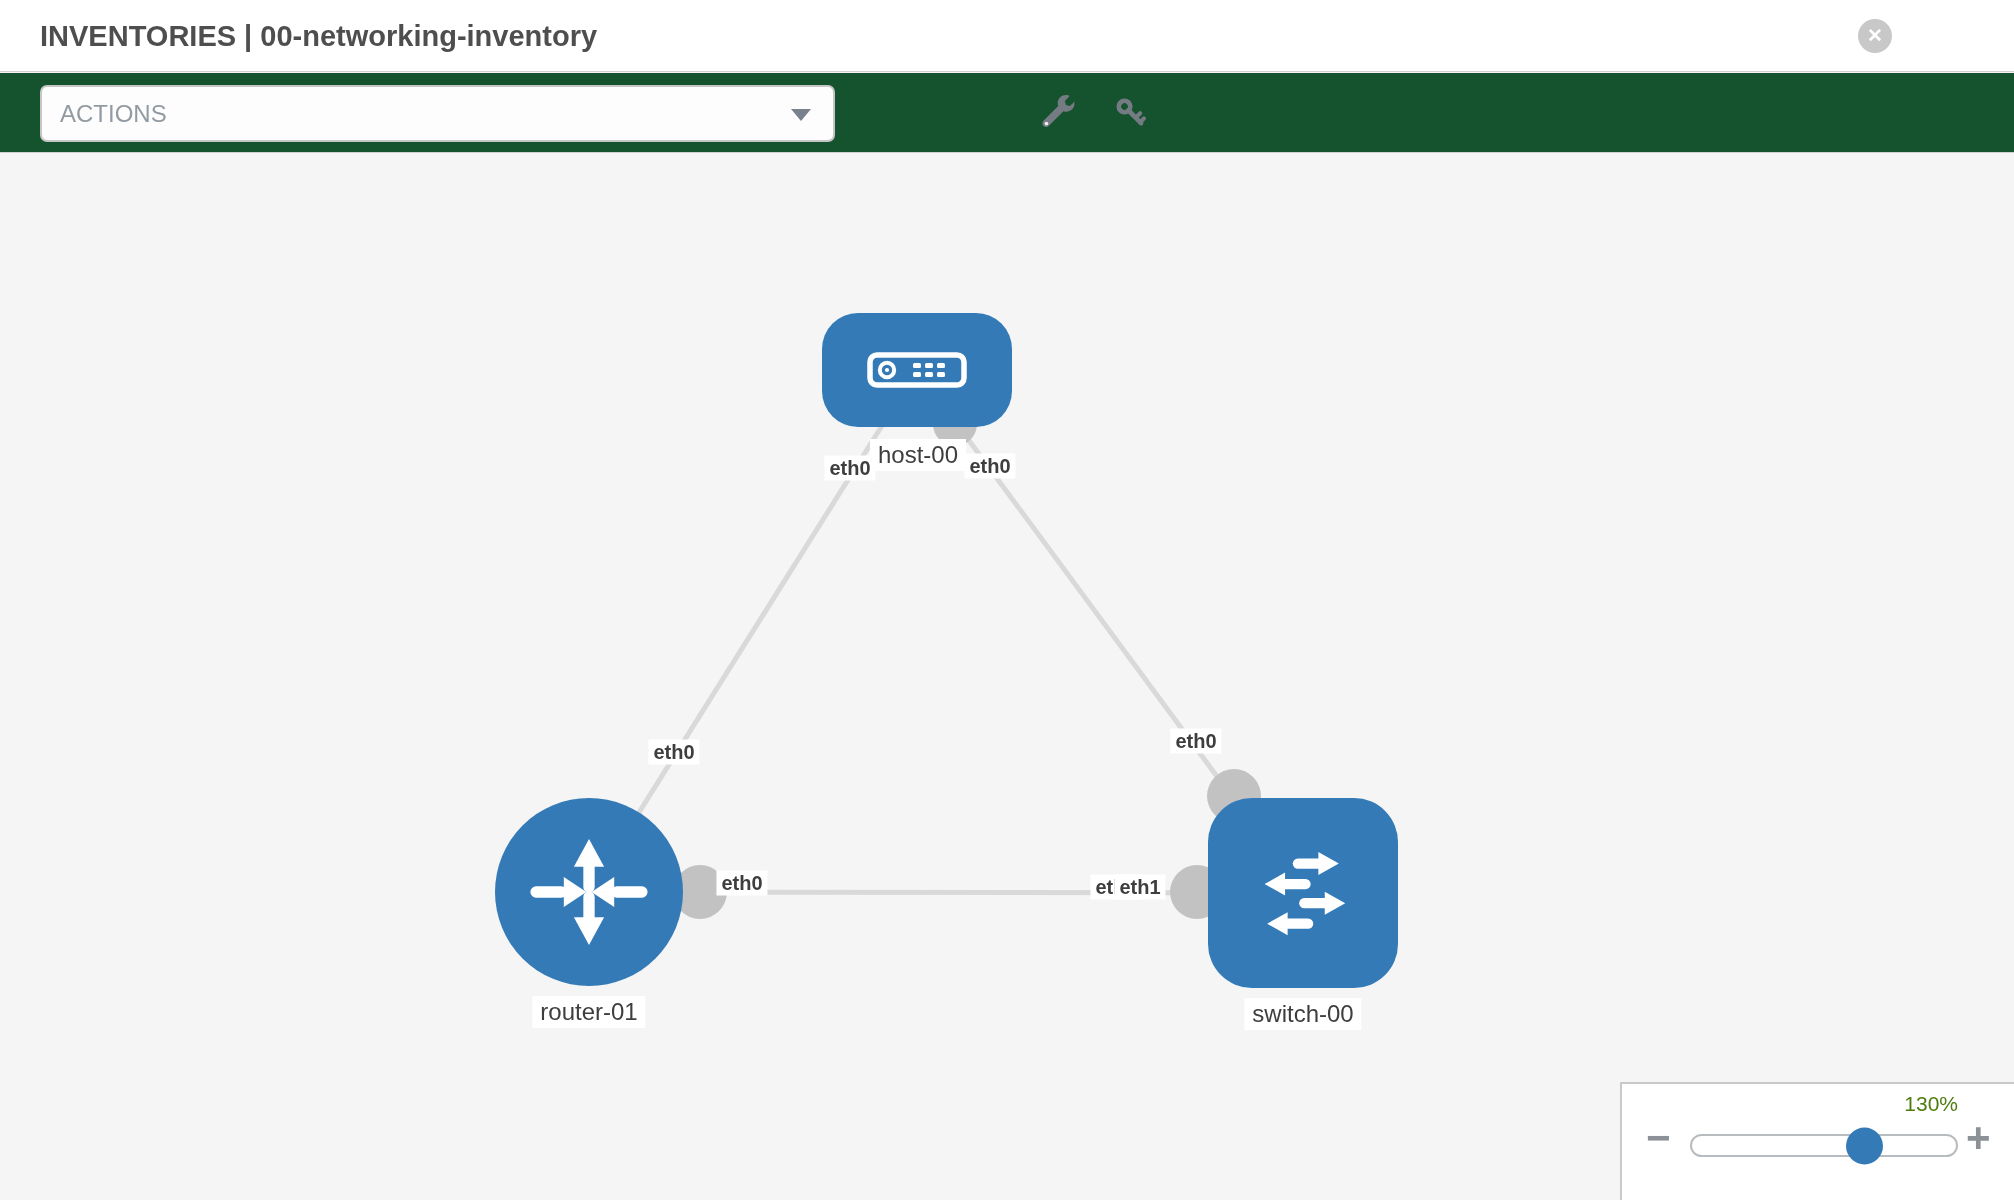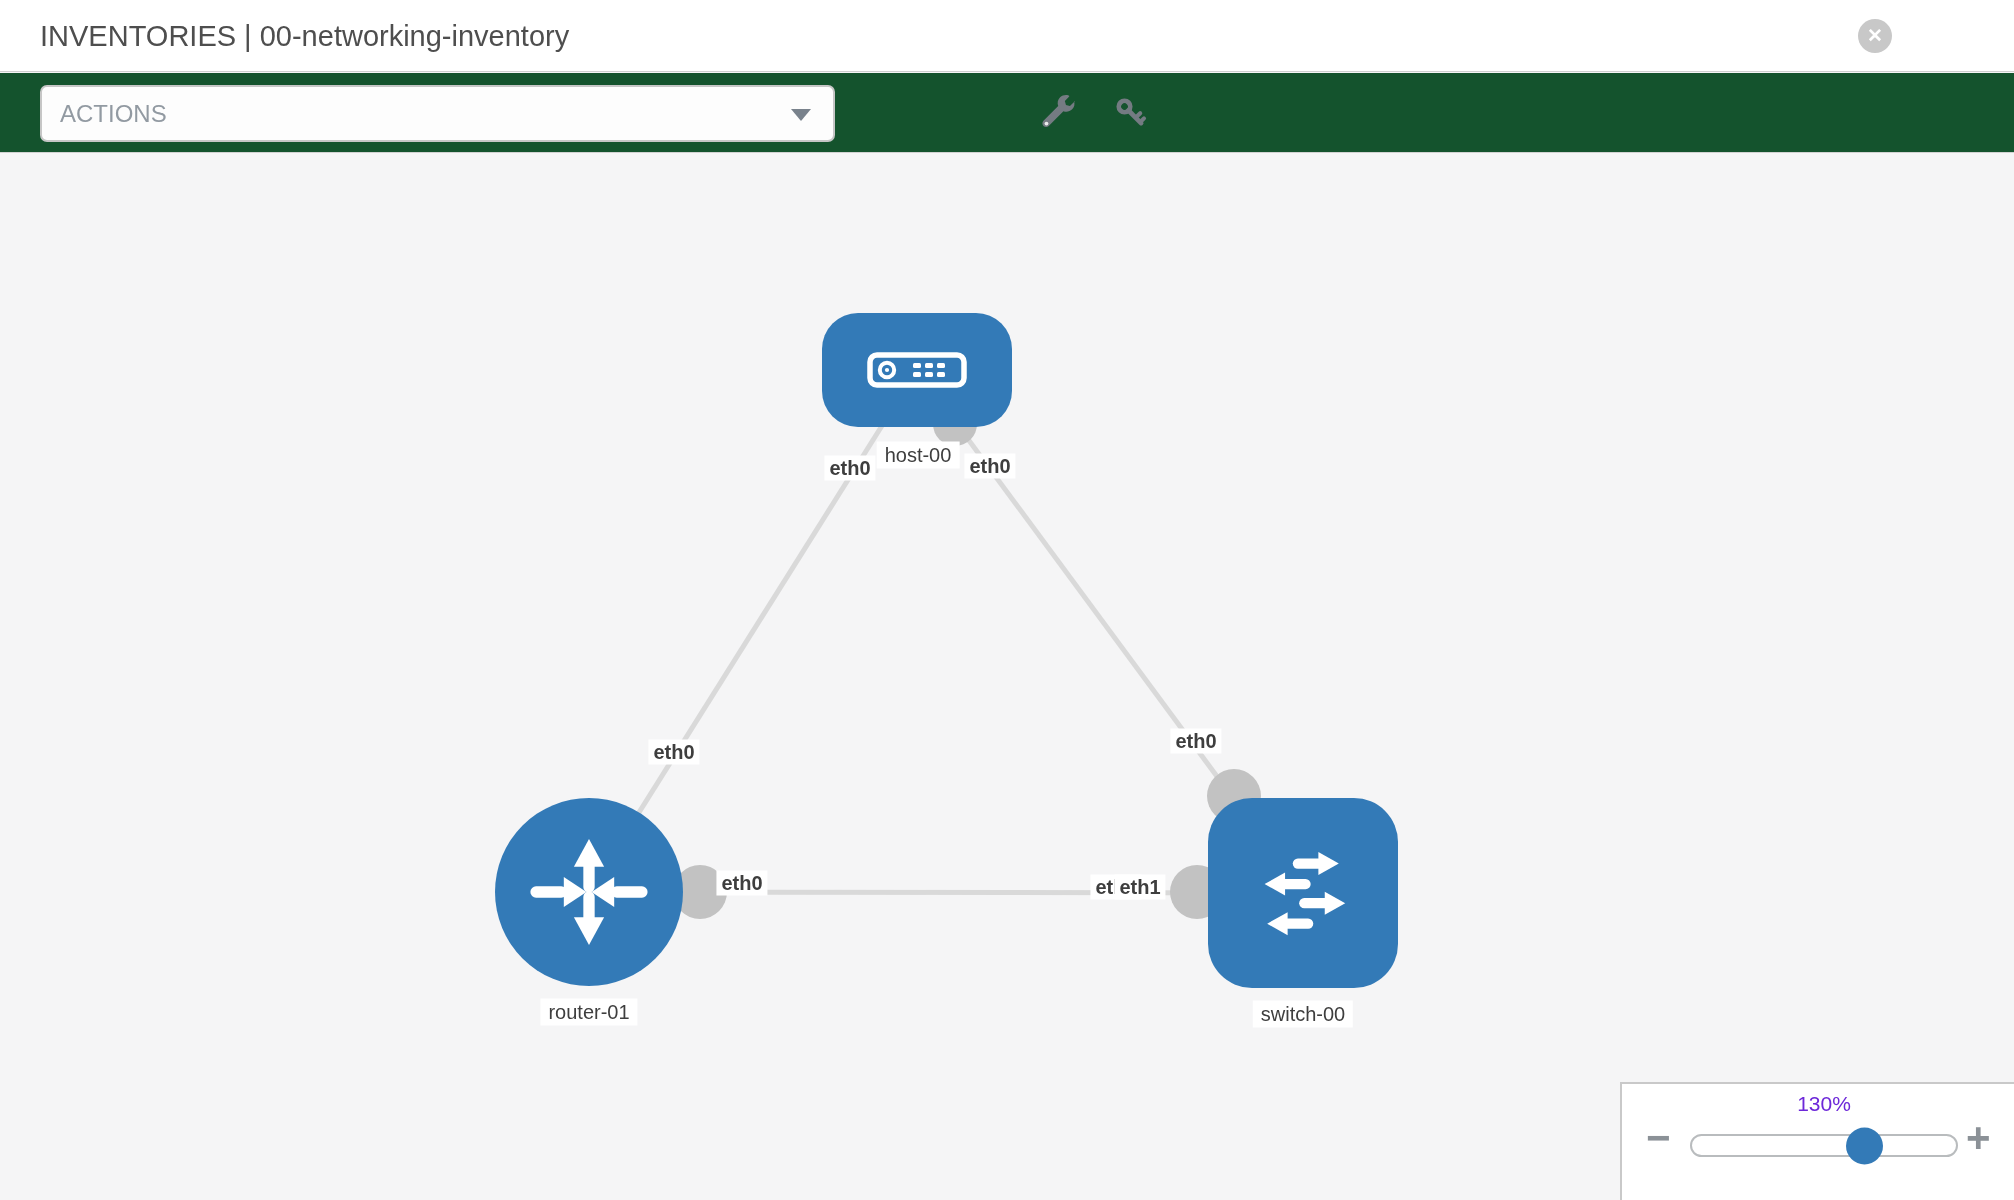--- a/index.html
+++ b/index.html
@@ -3,21 +3,21 @@
 <meta charset="utf-8">
 <style>
   * { margin:0; padding:0; box-sizing:border-box; }
   html,body { width:2014px; height:1200px; overflow:hidden;
     font-family:"Liberation Sans", sans-serif; background:#f5f5f6; }
 
   
   .header { position:absolute; left:0; top:0; width:2014px; height:72px;
     background:#ffffff; border-bottom:1px solid #cfcfcf; }
   .page-title { position:absolute; left:40px; top:0; height:72px; line-height:72px;
-    font-size:29px; font-weight:400; color:#4e4e4e; }
+    font-size:29px; font-weight:700; color:#4e4e4e; }
   .close-btn { position:absolute; left:1858px; top:19px; width:34px; height:34px;
     border-radius:50%; background:#c8c8c8; color:#ffffff; font-size:19px; font-weight:700;
     text-align:center; line-height:34px; cursor:pointer; }
 
   
   .toolbar { position:absolute; left:0; top:73px; width:2014px; height:80px;
     background:#14532d; border-bottom:1px solid #d2d2d2; }
   .select-box { position:absolute; top:12px; height:57px; background:#fdfdfd;
     border:2px solid #c6c6c6; border-radius:7px; }
   .select-box .sel-label { display:block; line-height:53px; padding-left:18px;
@@ -37,39 +37,39 @@
   .edges { position:absolute; left:0; top:0; }
 
   .node { position:absolute; background:#337ab7; display:flex;
     align-items:center; justify-content:center; cursor:pointer; }
   .node-host   { left:822px; top:159px; width:190px; height:114px; border-radius:36px; }
   .node-router { left:495px; top:644px; width:188px; height:188px; border-radius:50%; }
   .node-switch { left:1208px; top:644px; width:190px; height:190px; border-radius:44px; }
 
   .lbl { position:absolute; transform:translate(-50%,-50%); background:#ffffff;
     color:#3e3e3e; white-space:nowrap; }
-  .node-lbl  { font-size:20px; padding:2px 8px; }
+  .node-lbl  { font-size:24px; padding:2px 8px; }
   .iface-lbl { font-size:20px; padding:1px 5px;font-weight:bold; }
 
   .lbl-host     { left:918px;  top:301px; }
   .lbl-router   { left:589px;  top:858px; }
   .lbl-switch   { left:1303px; top:860px; }
   .if-host-l    { left:850px;  top:314px; }
   .if-host-r    { left:990px;  top:312px; }
   .if-router-t  { left:674px;  top:598px; }
   .if-switch-t  { left:1196px; top:587px; }
   .if-link-l    { left:742px;  top:729px; }
   .if-link-r-u  { left:1116px; top:733px; z-index:3; }
   .if-link-r-o  { left:1140px; top:733px; z-index:4; }
 
   
   .zoom-panel { position:absolute; left:1620px; top:928px; width:396px; height:120px;
     background:#ffffff; border:2px solid #c9c9c9; }
-  .zoom-level { position:absolute; left:68px; top:8px; width:268px; text-align:center;
-    font-size:21px; color:#6d28d9; }
+  .zoom-level { position:absolute; left:68px; top:8px; width:268px; text-align:right;
+    font-size:21px; color:#4d7c0f; }
   .zoom-minus, .zoom-plus { position:absolute; top:24px; font-size:42px; font-weight:700;
     color:#8b9197; cursor:pointer; line-height:60px; }
   .zoom-minus { left:24px; }
   .zoom-plus  { left:344px; }
   .slider-track { position:absolute; left:68px; top:50px; width:268px; height:23px;
     background:#ffffff; border:2px solid #b9bcbe; border-radius:12px; cursor:pointer; }
   .slider-thumb { position:absolute; left:154px; top:50%; transform:translateY(-50%);
     width:37px; height:37px; border-radius:50%; background:#337ab7; cursor:grab; }
 </style>
 </head>

